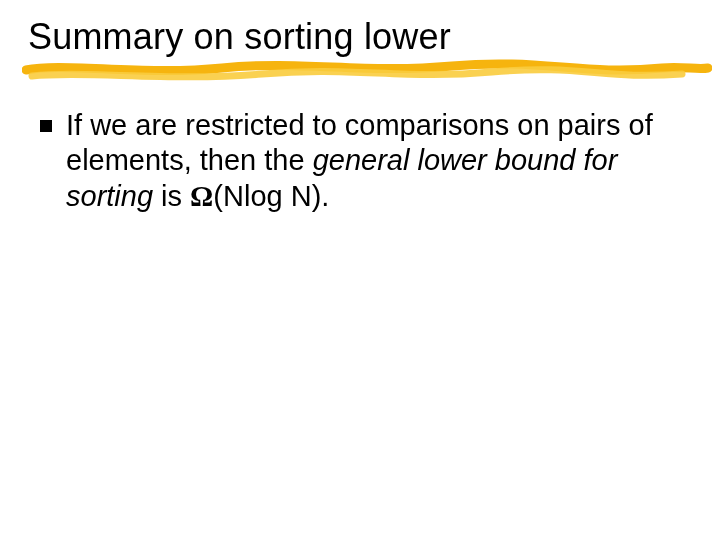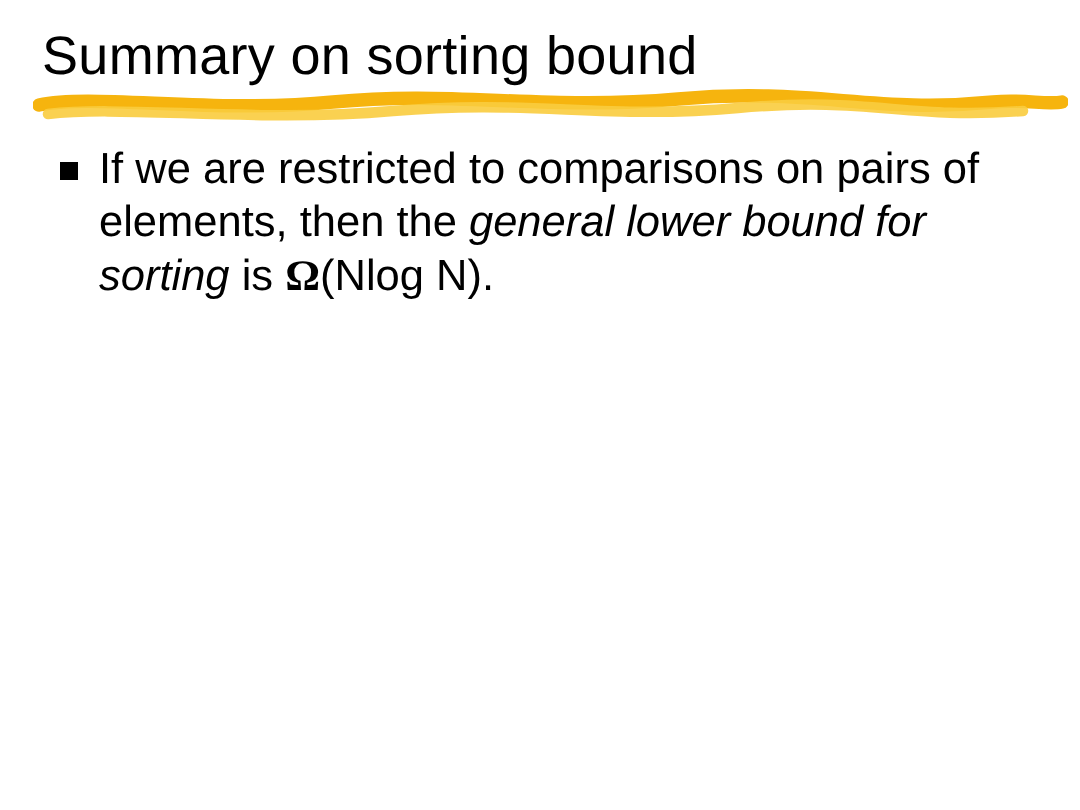--- a/index.html
+++ b/index.html
@@ -26,21 +26,21 @@
   }
   .underline {
     position: relative;
     height: 28px;
     margin-top: -2px;
     margin-left: -6px;
     width: 690px;
   }
   .underline svg { display:block; }
   .body {
-    margin-top: 12px;
+    margin-top: 24px;
     padding-left: 12px;
     padding-right: 4px;
   }
   .bullet {
     display: flex;
     align-items: flex-start;
     font-size: 29px;
     line-height: 1.22;
     margin-bottom: 62px;
   }
@@ -59,21 +59,21 @@
     font-family: "Times New Roman", Times, serif;
     font-weight: 700;
     font-style: normal;
   }
 </style>
 </head>
 <body>
 
 <div class="slide">
 
-  <div class="title">Summary on sorting bound</div>
+  <div class="title">Summary on sorting lower</div>
 
   <div class="underline">
     <svg viewBox="0 0 690 28" width="690" height="28">
       <path d="M4 14 
                C 40 6, 120 20, 200 12 
                S 340 18, 430 10 
                S 560 20, 640 12 
                C 660 10, 676 14, 686 12" fill="none" stroke="#f6b40e" stroke-width="9" stroke-linecap="round"></path>
       <path d="M10 20 
                C 60 14, 150 26, 240 18 

